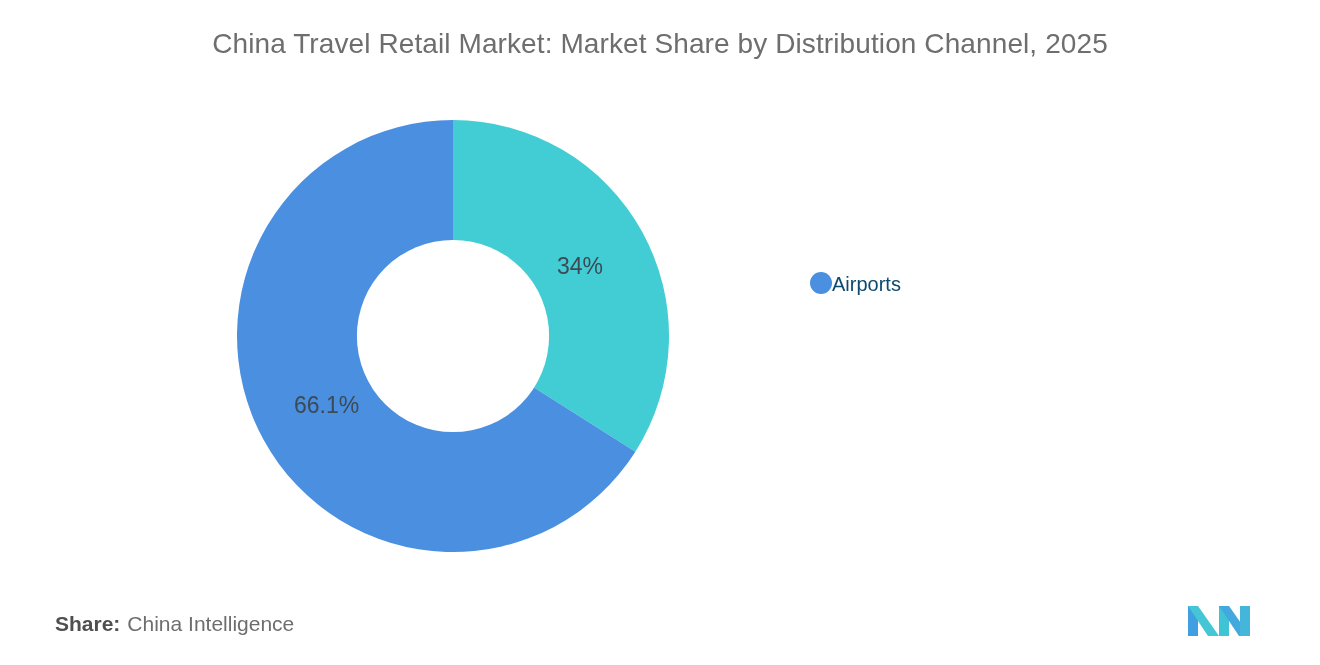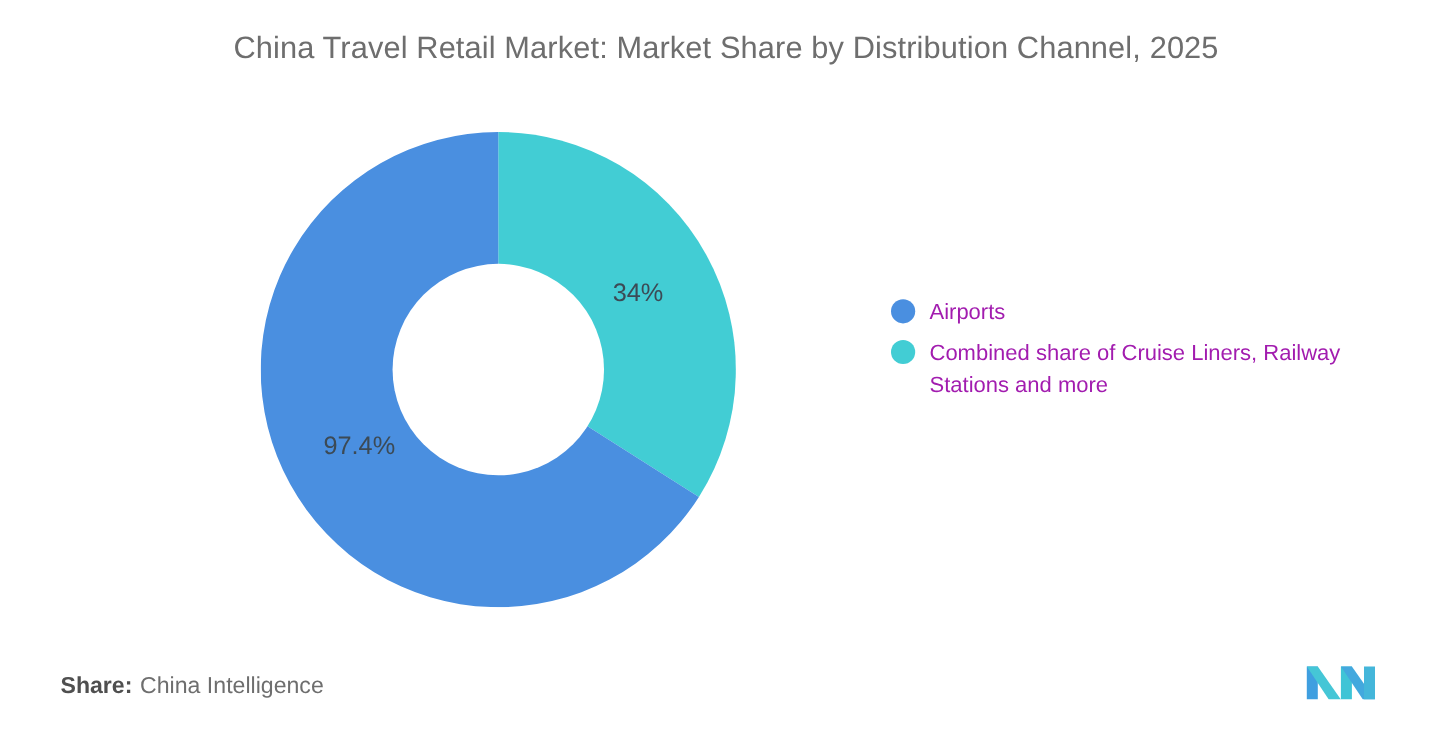--- a/index.html
+++ b/index.html
@@ -64,23 +64,23 @@
     margin-bottom: 8px;
   }
   .legend-dot {
     width: 22px;
     height: 22px;
     border-radius: 50%;
     flex: 0 0 22px;
     margin-top: 2px;
   }
   .legend-label {
-    margin-left: 13px;
+    margin-left: 0;
     font-size: 20px;
-    color: #a21caf;
+    color: #0c4a6e;
     line-height: 29px;
     max-width: 430px;
   }
   #source-line {
     position: absolute;
     left: 55px;
     top: 612px;
     font-size: 21px;
     color: #5f5f5f;
     white-space: nowrap;
@@ -111,32 +111,28 @@
   <svg id="donut-svg" viewBox="0 0 432 432">
 
     <path id="slice-combined" d="M 216 216 L 216 0 A 216 216 0 0 1 398.3748319084352 331.73858771546327 Z" fill="#42cdd4"></path>
 
     <path id="slice-airports" d="M 216 216 L 398.3748319084352 331.73858771546327 A 216 216 0 1 1 215.99999999999997 0 Z" fill="#4a8fe0"></path>
 
     <circle cx="216" cy="216" r="96.12" fill="#ffffff"></circle>
   </svg>
 </div>
 
-<div class="slice-label" id="label-airports">97.4%</div>
+<div class="slice-label" id="label-airports">66.1%</div>
 
 <div class="slice-label" id="label-combined">34%</div>
 
 <div id="legend">
   <div class="legend-item">
     <span class="legend-dot" id="legend-dot-0" style="background: rgb(74, 143, 224);"></span>
     <span class="legend-label">Airports</span>
-  </div>
-  <div class="legend-item">
-    <span class="legend-dot" id="legend-dot-1" style="background: rgb(66, 205, 212);"></span>
-    <span class="legend-label">Combined share of Cruise Liners, Railway Stations and more</span>
   </div>
 </div>
 
 <div id="source-line">
   <span id="source-prefix">Share:</span><span id="source-value">China Intelligence</span>
 </div>
 
 <svg id="logo" viewBox="0 0 66 38">
   <defs>
     <linearGradient id="logoGrad" x1="0" y1="1" x2="1" y2="0">

